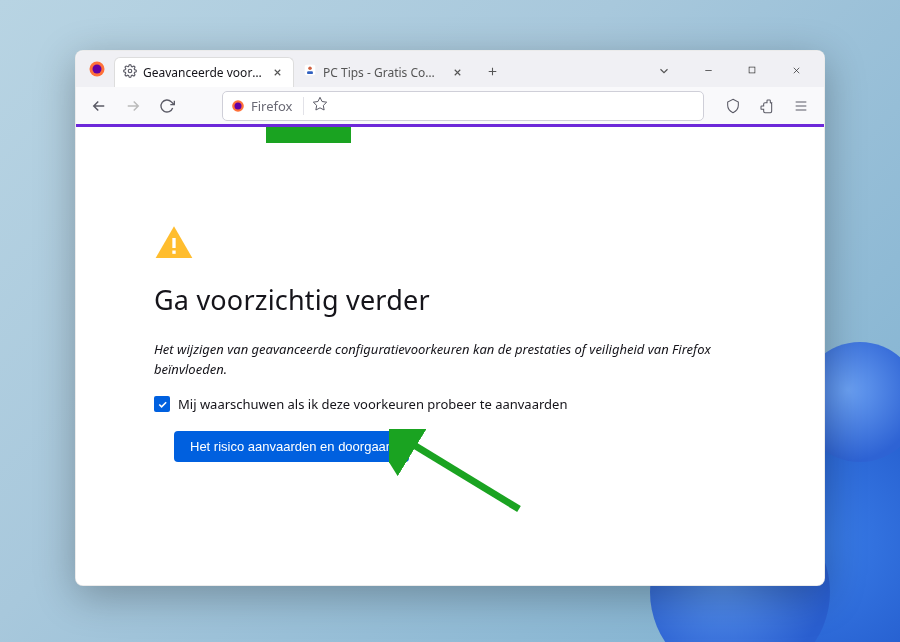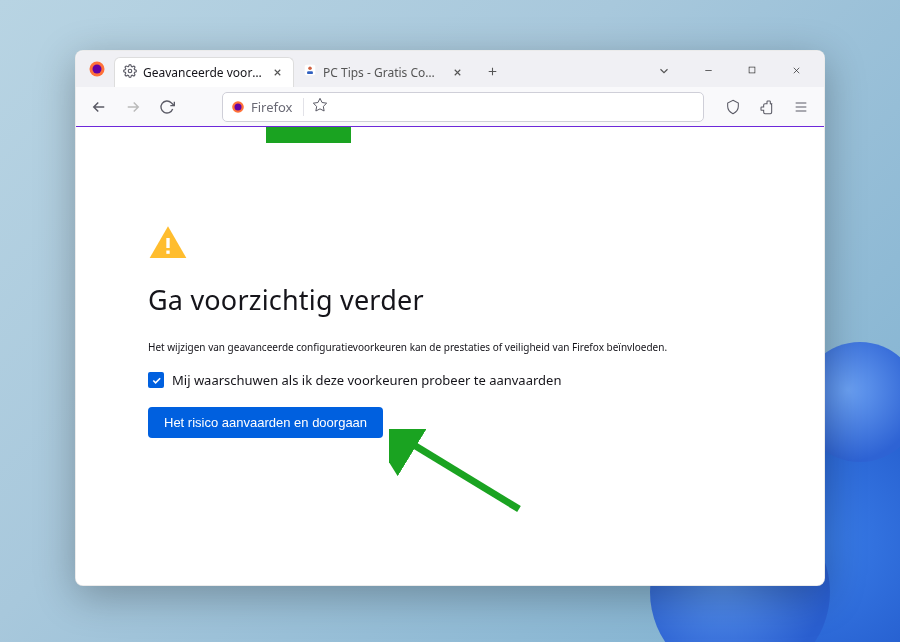--- a/index.html
+++ b/index.html
@@ -67,21 +67,21 @@
   .tabstrip .spacer { flex: 1; }
   .tab-chevron { align-self:center; width:28px; height:28px; display:flex;align-items:center;justify-content:center; color:#555; cursor:pointer; margin-right: 8px; }
 
   .wincontrols { display:flex; align-self: flex-start; height: 34px; margin-top: -2px; }
   .wincontrols div { width: 44px; display:flex; align-items:center; justify-content:center; color:#222; cursor:pointer; }
 
   
   .toolbar {
     height: 40px;
     background: #f9f9fb;
-    border-bottom: 1px solid #6d28d9;
+    border-bottom: 3px solid #6d28d9;
     display:flex; align-items:center;
     padding: 0 8px;
     gap: 4px;
   }
   .tbtn { width: 30px; height: 30px; display:flex;align-items:center;justify-content:center; color:#5b5b66; border-radius:4px; cursor:pointer; }
   .tbtn.dis { color:#bbb; cursor:default; }
   .urlbar {
     flex: 1;
     height: 30px;
     background: #fff;
@@ -106,37 +106,38 @@
     padding: 0 0 0 0;
   }
   .greenbox {
     position: absolute;
     left: 190px; top: 0;
     width: 85px; height: 16px;
     background: #1aa321;
   }
   .warn {
     position: absolute;
-    left: 72px; top: 96px;
+    left: 78px; top: 96px;
     width: 600px;
   }
   .warn-icon { width: 40px; height: 40px; color: #ffbd2e; margin-bottom: 18px; }
   .warn h1 { font-size: 27px; font-weight: 400; color: #15141a; margin-bottom: 22px; letter-spacing: 0.2px; }
-  .warn p { font-size: 10px; color: #15141a; margin-bottom: 16px; line-height: 1.5; }
+  .warn p { font-size: 13px; color: #15141a; margin-bottom: 16px; line-height: 1.5; font-style: italic; }
   .cb-row { display:flex; align-items:center; gap:8px; font-size:13px; color:#15141a; margin-bottom: 18px; }
   .cb {
     width: 16px; height: 16px; background:#0060df; border-radius:2px;
     display:flex; align-items:center; justify-content:center; color:#fff;
     cursor:pointer;
   }
   .primary-btn {
     background:#0060df; color:#fff;
     border:none; padding: 8px 16px;
     font-size:13px; border-radius:4px;
     cursor:pointer;
+    margin-left:20px;
   }
 
   
   .arrow {
     position:absolute;
     left: 313px; top: 302px;
     width: 140px; height: 90px;
     pointer-events:none;
   }
 </style>

